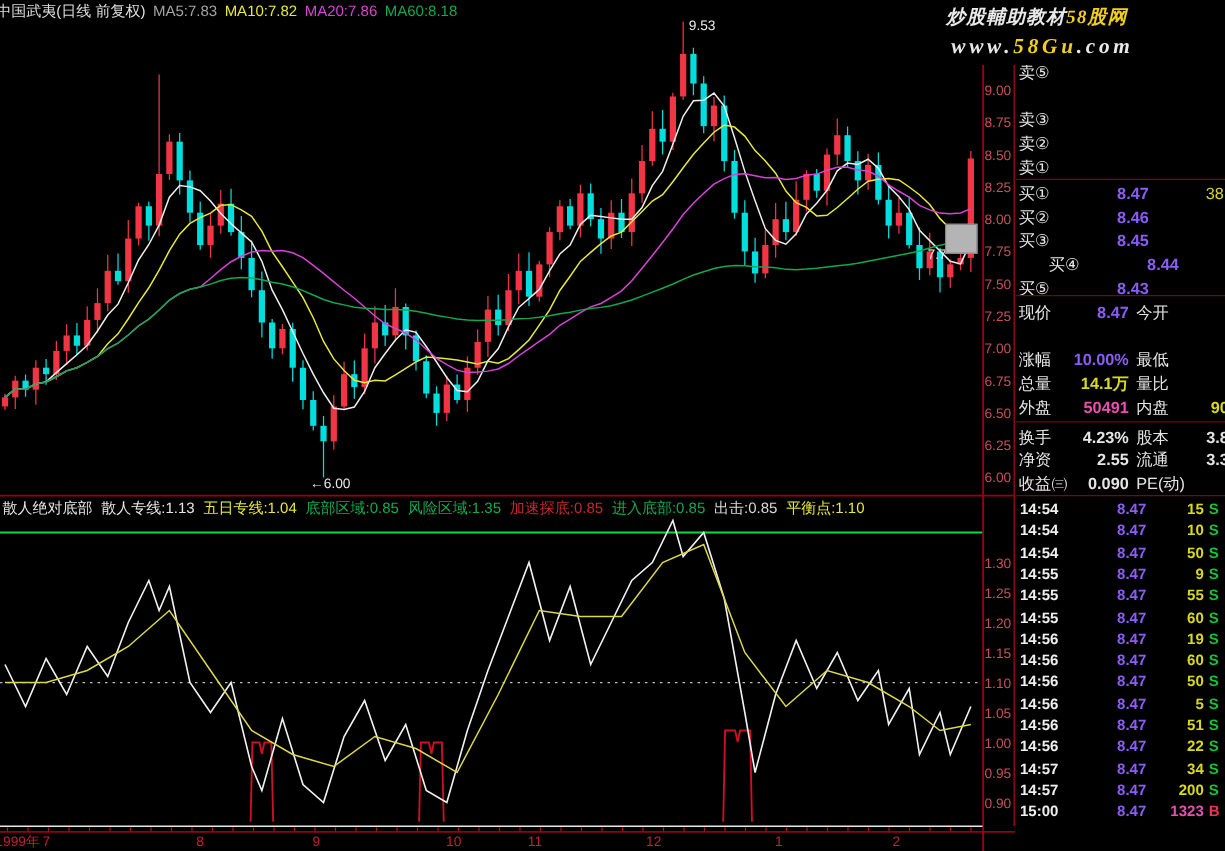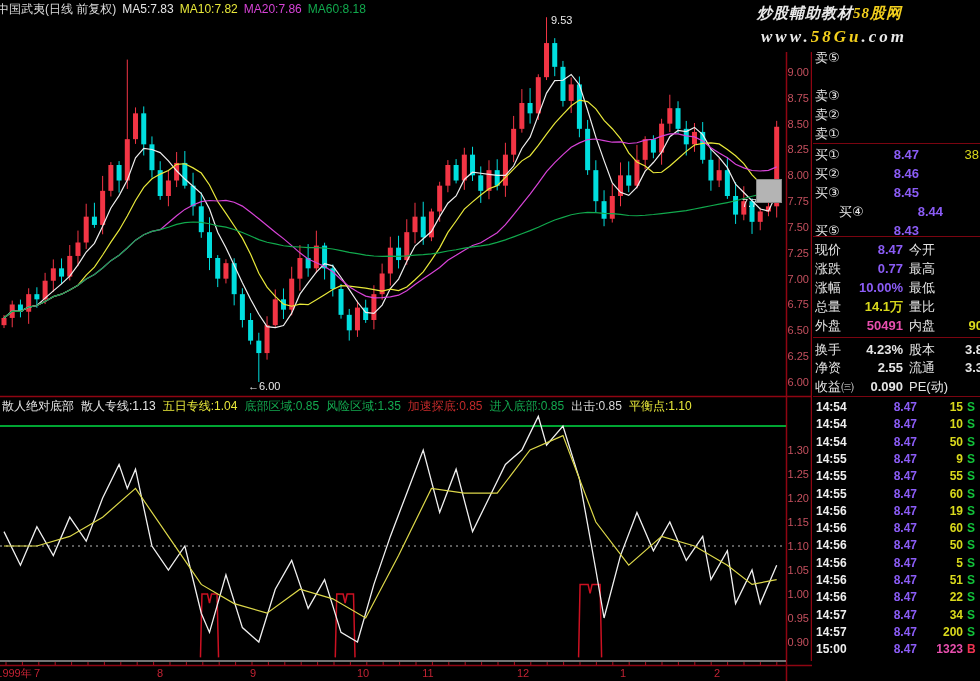--- a/index.html
+++ b/index.html
@@ -35,21 +35,21 @@
   #period-tab{width:46px;height:20px;background:#5c0008;color:#efefef;font-size:12px;text-align:center;line-height:18px;border-right:2px solid #000;}
   .tab{flex:1;height:20px;color:#e0e0e0;font-size:12px;text-align:center;line-height:18px;border-left:1px solid #a00010;}
   .red{color:#8b5cf6;} .yellow{color:#d9d91c;} .magenta{color:#e84fae;}
   .white{color:#e5e5e5;} .greenS{color:#12c23a;} .redB{color:#f03352;}
   #grey-box{left:756px;top:179px;width:24px;height:22px;background:#b4b4b4;border:1px solid #8a8a8a;z-index:2;}
 </style>
 </head>
 <body>
 
 <div id="stage">
-  <div id="title-bar" class="abs"><span>中国武夷(日线 前复权)</span><span style="color: #e5e5e5;">MA5:7.83</span><span style="color: rgb(232, 232, 58);">MA10:7.82</span><span style="color: rgb(215, 67, 215);">MA20:7.86</span><span style="color: rgb(17, 169, 77);">MA60:8.18</span></div>
+  <div id="title-bar" class="abs"><span>中国武夷(日线 前复权)</span><span style="color: #a3a3a3;">MA5:7.83</span><span style="color: rgb(232, 232, 58);">MA10:7.82</span><span style="color: rgb(215, 67, 215);">MA20:7.86</span><span style="color: rgb(17, 169, 77);">MA60:8.18</span></div>
   <svg id="chart-svg" class="abs" width="812" height="681">
       <defs>
         <clipPath id="p1">
           <rect x="0" y="8" width="786" height="389"></rect>
         </clipPath>
         <clipPath id="p2">
           <rect x="0" y="413" width="786" height="248"></rect>
         </clipPath>
       </defs>
       <line x1="786.5" y1="0" x2="786.5" y2="681" stroke="#8f0512" stroke-width="1.5"></line>
@@ -400,26 +400,20 @@
         <span class="qprice red">8.43</span>
         <span class="qvol yellow"></span>
       </div>
       <div class="sep" style="top: 236px;"></div>
       <div class="srow" style="top: 240px;">
         <span class="sl1">现价</span>
         <span class="sv1 red">8.47</span>
         <span class="sl2">今开</span>
         <span class="sv2 white"></span>
       </div>
-      <div class="srow" style="top: 259px;">
-        <span class="sl1">涨跌</span>
-        <span class="sv1 red">0.77</span>
-        <span class="sl2">最高</span>
-        <span class="sv2 white"></span>
-      </div>
       <div class="srow" style="top: 278px;">
         <span class="sl1">涨幅</span>
         <span class="sv1 red">10.00%</span>
         <span class="sl2">最低</span>
         <span class="sv2 white"></span>
       </div>
       <div class="srow" style="top: 297px;">
         <span class="sl1">总量</span>
         <span class="sv1 yellow">14.1万</span>
         <span class="sl2">量比</span>

